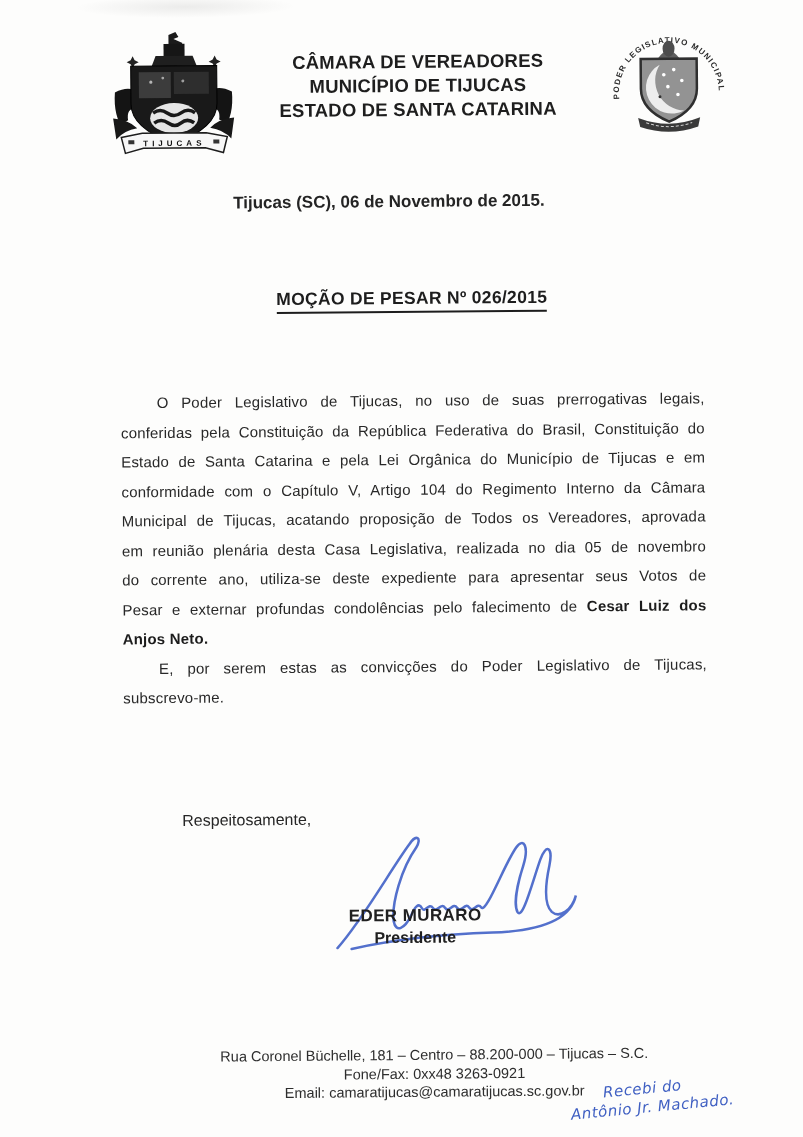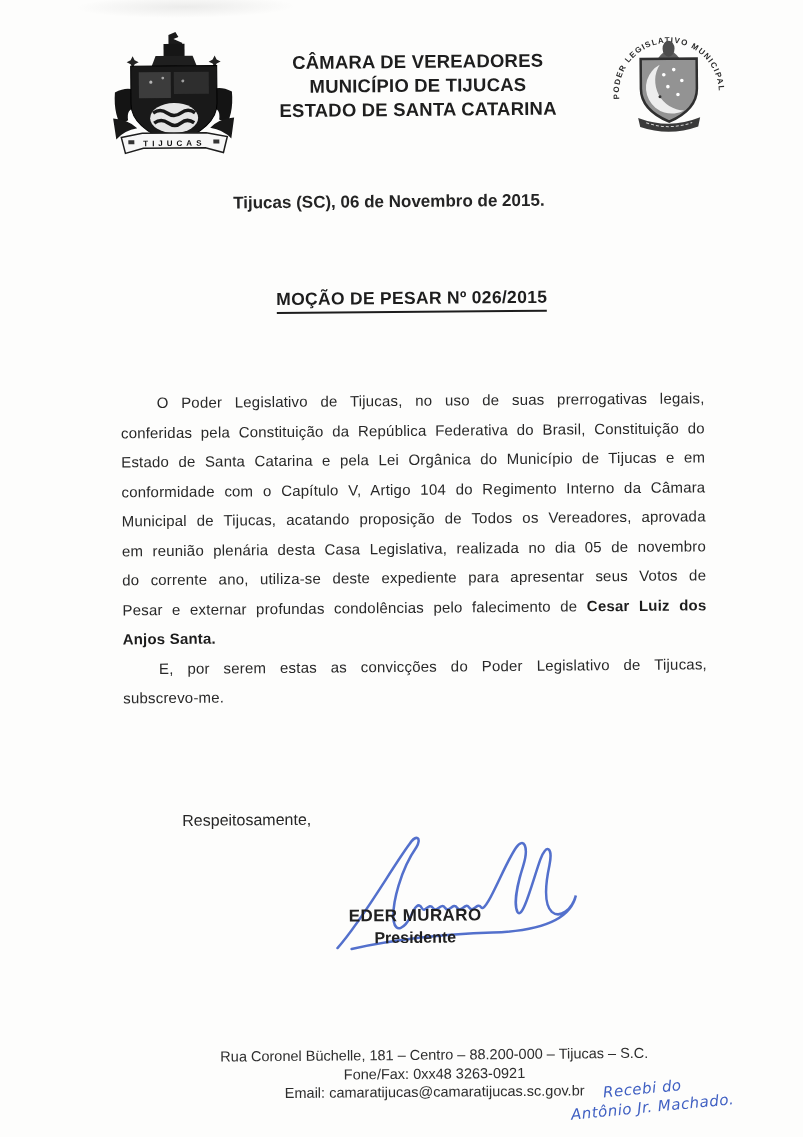--- a/index.html
+++ b/index.html
@@ -146,21 +146,21 @@
 
     <div class="body-block">
       <div class="bline ind">O Poder Legislativo de Tijucas, no uso de suas prerrogativas legais,</div>
       <div class="bline">conferidas pela Constituição da República Federativa do Brasil, Constituição do</div>
       <div class="bline">Estado de Santa Catarina e pela Lei Orgânica do Município de Tijucas e em</div>
       <div class="bline">conformidade com o Capítulo V, Artigo 104 do Regimento Interno da Câmara</div>
       <div class="bline">Municipal de Tijucas, acatando proposição de Todos os Vereadores, aprovada</div>
       <div class="bline">em reunião plenária desta Casa Legislativa, realizada no dia 05 de novembro</div>
       <div class="bline">do corrente ano, utiliza-se deste expediente para apresentar seus Votos de</div>
       <div class="bline"><span>Pesar e externar profundas condolências pelo falecimento de </span><b>Cesar Luiz dos</b></div>
-      <div class="bline last"><b>Anjos Santa.</b></div>
+      <div class="bline last"><b>Anjos Neto.</b></div>
       <div class="bline ind">E, por serem estas as convicções do Poder Legislativo de Tijucas,</div>
       <div class="bline last">subscrevo-me.</div>
     </div>
 
     <div class="salutation">Respeitosamente,</div>
 
     <div class="sig-wrap">
       <svg width="262" height="132" viewBox="0 0 260 130">
         <path d="M14 126
                  C 38 100, 68 48, 86 24

